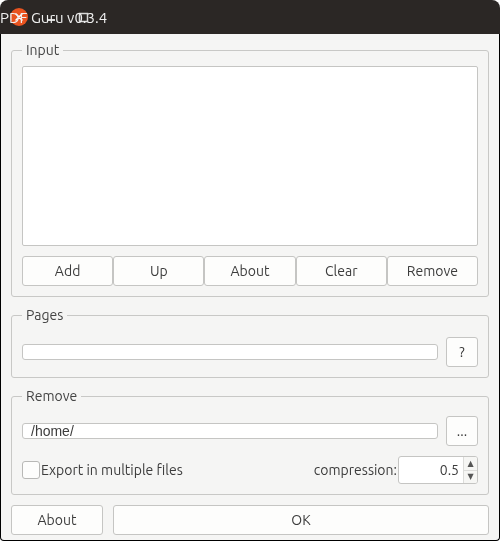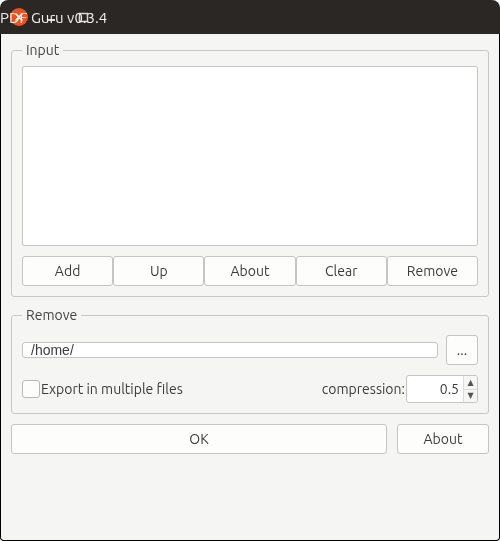--- a/index.html
+++ b/index.html
@@ -149,21 +149,21 @@
     flex-shrink: 0;
   }
   .spacer { flex: 1; }
   .spin-wrap {
     display: flex;
     align-items: stretch;
     border: 1px solid #c5c5c3;
     border-radius: 3px;
     background: #fff;
     height: 28px;
-    width: 72px;
+    width: 80px;
     overflow: hidden;
   }
   .spin-value {
     flex: 1;
     display: flex;
     align-items: center;
     justify-content: flex-end;
     padding-right: 4px;
     font-size: 14px;
   }
@@ -219,20 +219,27 @@
     <div class="listbox"></div>
     <div class="button-row">
       <div class="btn">Add</div>
       <div class="btn">Up</div>
       <div class="btn">About</div>
       <div class="btn">Clear</div>
       <div class="btn">Remove</div>
     </div>
   </fieldset>
 
+  <fieldset>
+    <legend>Pages</legend>
+    <div class="pages-row">
+      <input class="text-input" type="text" value="" style="">
+      <div class="sq-btn">?</div>
+    </div>
+  </fieldset>
 
   <fieldset>
     <legend>Remove</legend>
     <div class="output-row1">
       <input class="text-input" type="text" value="/home/" style="">
       <div class="sq-btn">...</div>
     </div>
     <div class="output-row2">
       <div class="checkbox"></div>
       <span>Export in multiple files</span>
@@ -242,17 +249,17 @@
         <div class="spin-value">0.5</div>
         <div class="spin-btns">
           <div class="spin-btn">▲</div>
           <div class="spin-btn">▼</div>
         </div>
       </div>
     </div>
   </fieldset>
 
   <div class="bottom-row">
+    <div class="btn about-btn">About</div>
     <div class="btn ok-btn">OK</div>
-    <div class="btn about-btn">About</div>
   </div>
 
 </div>
 
 </body></html>

